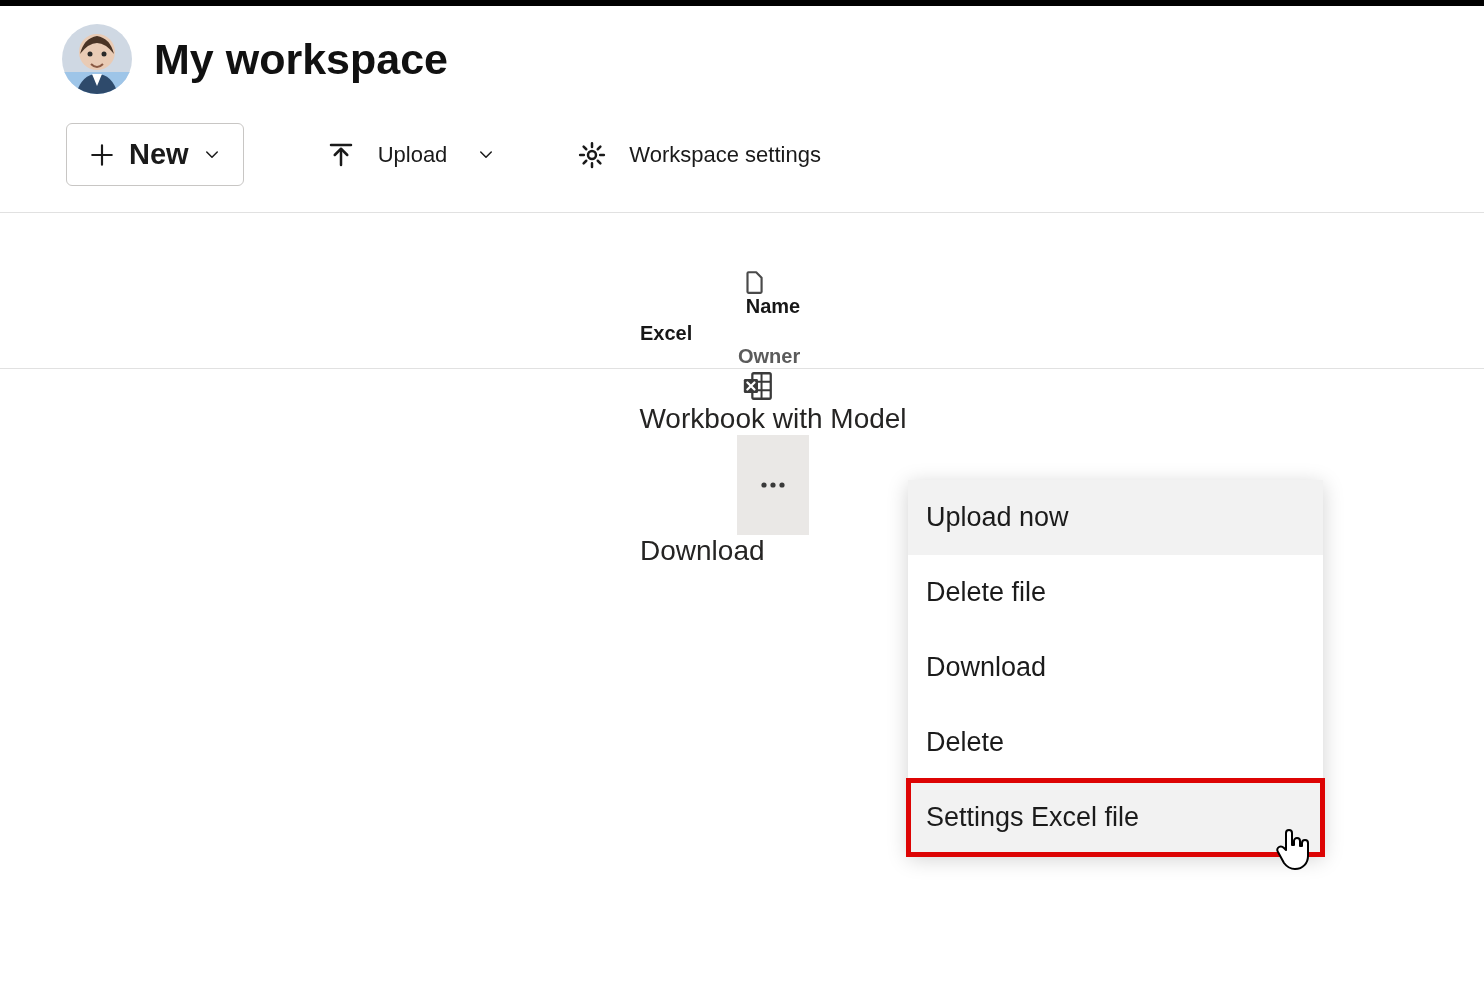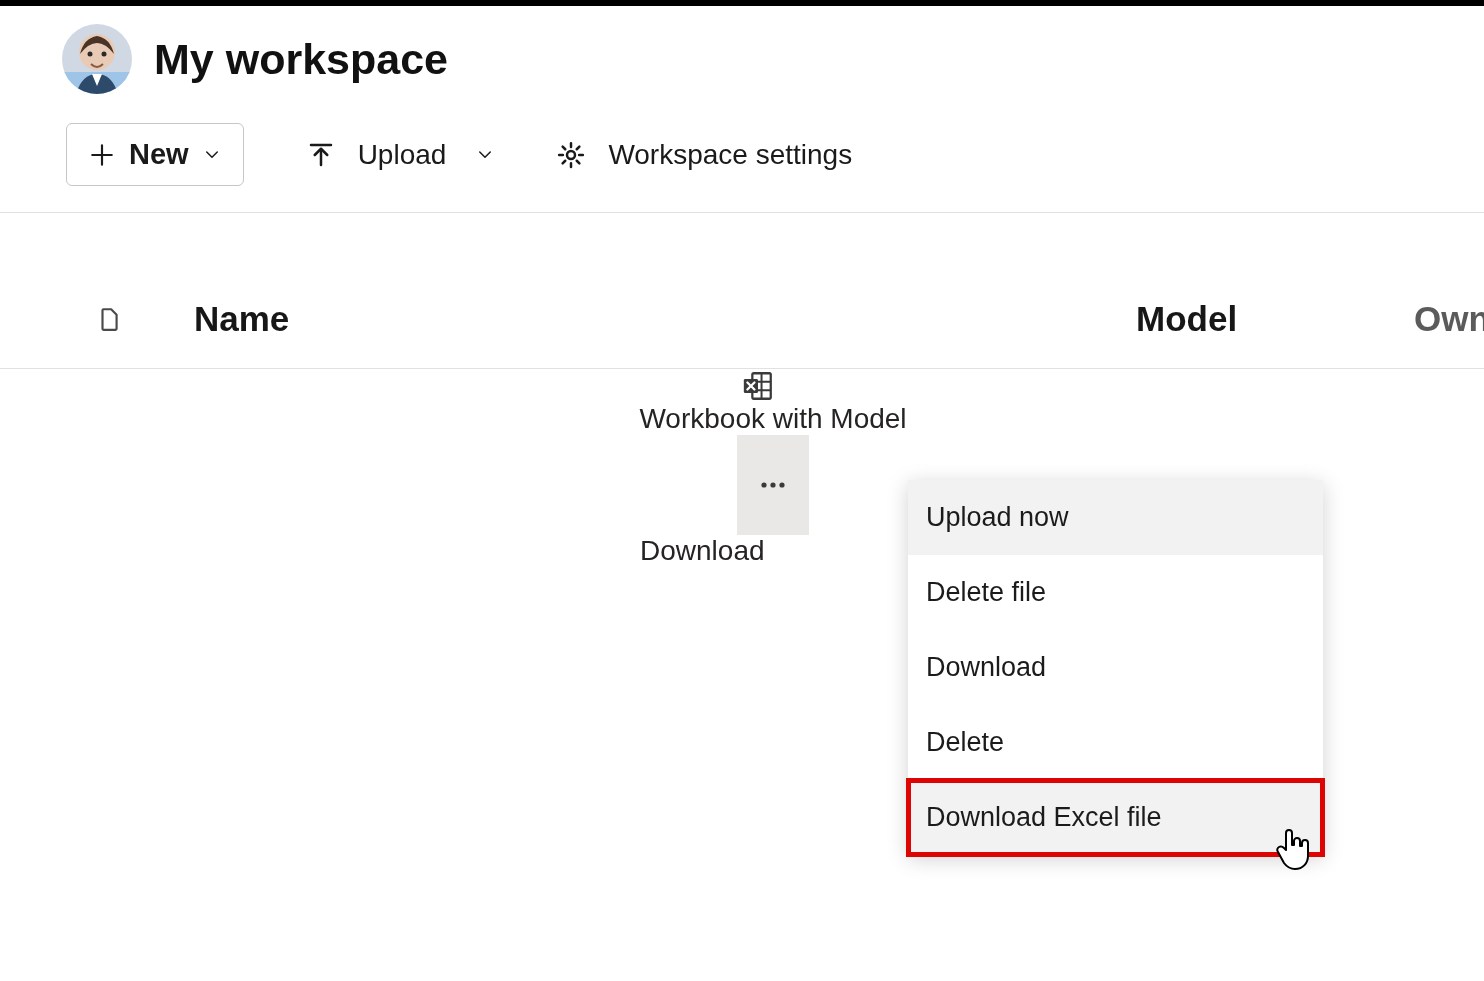--- a/index.html
+++ b/index.html
@@ -30,62 +30,63 @@
   }
   .avatar svg { width: 100%; height: 100%; display: block; }
   .title {
     font-size: 43px;
     font-weight: 700;
     color: #111;
   }
   .toolbar {
     display: flex;
     align-items: center;
-    gap: 62px;
+    gap: 82px;
     padding: 29px 0 26px 66px;
   }
   .btn-new {
     display: flex; align-items: center;
     gap: 14px;
     border: 1px solid #c8c6c4;
     border-radius: 6px;
     background: #fff;
     padding: 14px 22px;
     font-size: 29px;
     font-weight: 600;
     color: #1a1a1a;
     cursor: pointer;
   }
   .btn-new svg.plus { width: 26px; height: 26px; }
   .btn-new svg.chev { width: 18px; height: 18px; }
   .tb-item {
     display: flex; align-items: center;
     gap: 22px;
-    font-size: 28px;
+    font-size: 22px;
     color: #1a1a1a;
     cursor: pointer;
   }
   .tb-item svg { width: 30px; height: 30px; }
   .tb-item .chev { width: 18px; height: 18px; margin-left: 8px; }
   hr.divider {
     border: none; border-top: 1px solid #e1e1e1;
     margin: 0;
   }
   .table-area { padding-top: 56px; }
   .row {
     display: flex;
     align-items: center;
     height: 100px;
     padding-left: 62px;
   }
   .row.header-row {
     border-bottom: 1px solid #e1e1e1;
     font-weight: 600;
-    font-size: 35px;
+    font-size: 20px;
     color: #171717;
+    flex-direction: column;
   }
   .row.data-row {
     font-size: 28px;
     color: #252423;
     flex-direction: column;
   }
   .col-icon { width: 132px; display: flex; justify-content: flex-start; padding-left: 34px;}
   .col-name { flex: 1; }
   .col-actions { width: 86px; display:flex; justify-content:center;}
   .col-type { width: 290px; padding-left: 12px;}
@@ -182,21 +183,21 @@
 
   <div class="table-area">
     <div class="row header-row">
       <div class="col-icon">
         <svg viewBox="0 0 24 24" width="26" height="26">
           <path d="M7 3h7l5 5v13a1 1 0 0 1-1 1H7a1 1 0 0 1-1-1V4a1 1 0 0 1 1-1z" fill="none" stroke="#4a4a4a" stroke-width="2" stroke-linejoin="round"></path>
         </svg>
       </div>
       <div class="col-name">Name</div>
       <div class="col-actions"></div>
-      <div class="col-type">Model</div>
+      <div class="col-type">Excel</div>
       <div class="col-owner">Owner</div>
     </div>
 
     <div class="row data-row">
       <div class="col-icon">
         <svg class="file-icon" viewBox="0 0 24 24">
           <rect x="8" y="3" width="13" height="18" rx="1" fill="none" stroke="#3a3a3a" stroke-width="1.6"></rect>
           <path d="M8 9h13M8 15h13M14.5 3v18" stroke="#3a3a3a" stroke-width="1.4"></path>
           <rect x="2" y="7" width="10" height="10" rx="1" fill="#3a3a3a"></rect>
           <path d="M4.5 9.5l5 5M9.5 9.5l-5 5" stroke="#fff" stroke-width="1.6" stroke-linecap="round"></path>
@@ -215,20 +216,20 @@
       <div class="col-type">Download</div>
       <div class="col-owner">My w</div>
     </div>
   </div>
 
   <div class="context-menu">
     <div class="item highlight-bg">Upload now</div>
     <div class="item">Delete file</div>
     <div class="item">Download</div>
     <div class="item">Delete</div>
-    <div class="item boxed">Download Excel file</div>
+    <div class="item boxed">Settings Excel file</div>
   </div>
 
   <svg class="cursor" viewBox="0 0 38 48">
     <path d="M14 6c2 0 3 1.5 3 3v12h2V17c0-1.7 1.3-3 3-3s3 1.3 3 3v5h2v-3c0-1.7 1.3-3 3-3s3 1.3 3 3v13c0 7-5 13-13 13-5 0-8-2-11-6L3 28c-1.4-2-.8-4 1-5 1.6-.9 3.6-.4 5 1l2 2V9c0-1.7 1.3-3 3-3z" fill="#fff" stroke="#000" stroke-width="2" stroke-linejoin="round"></path>
   </svg>
 
 </div>
 
 </body></html>

